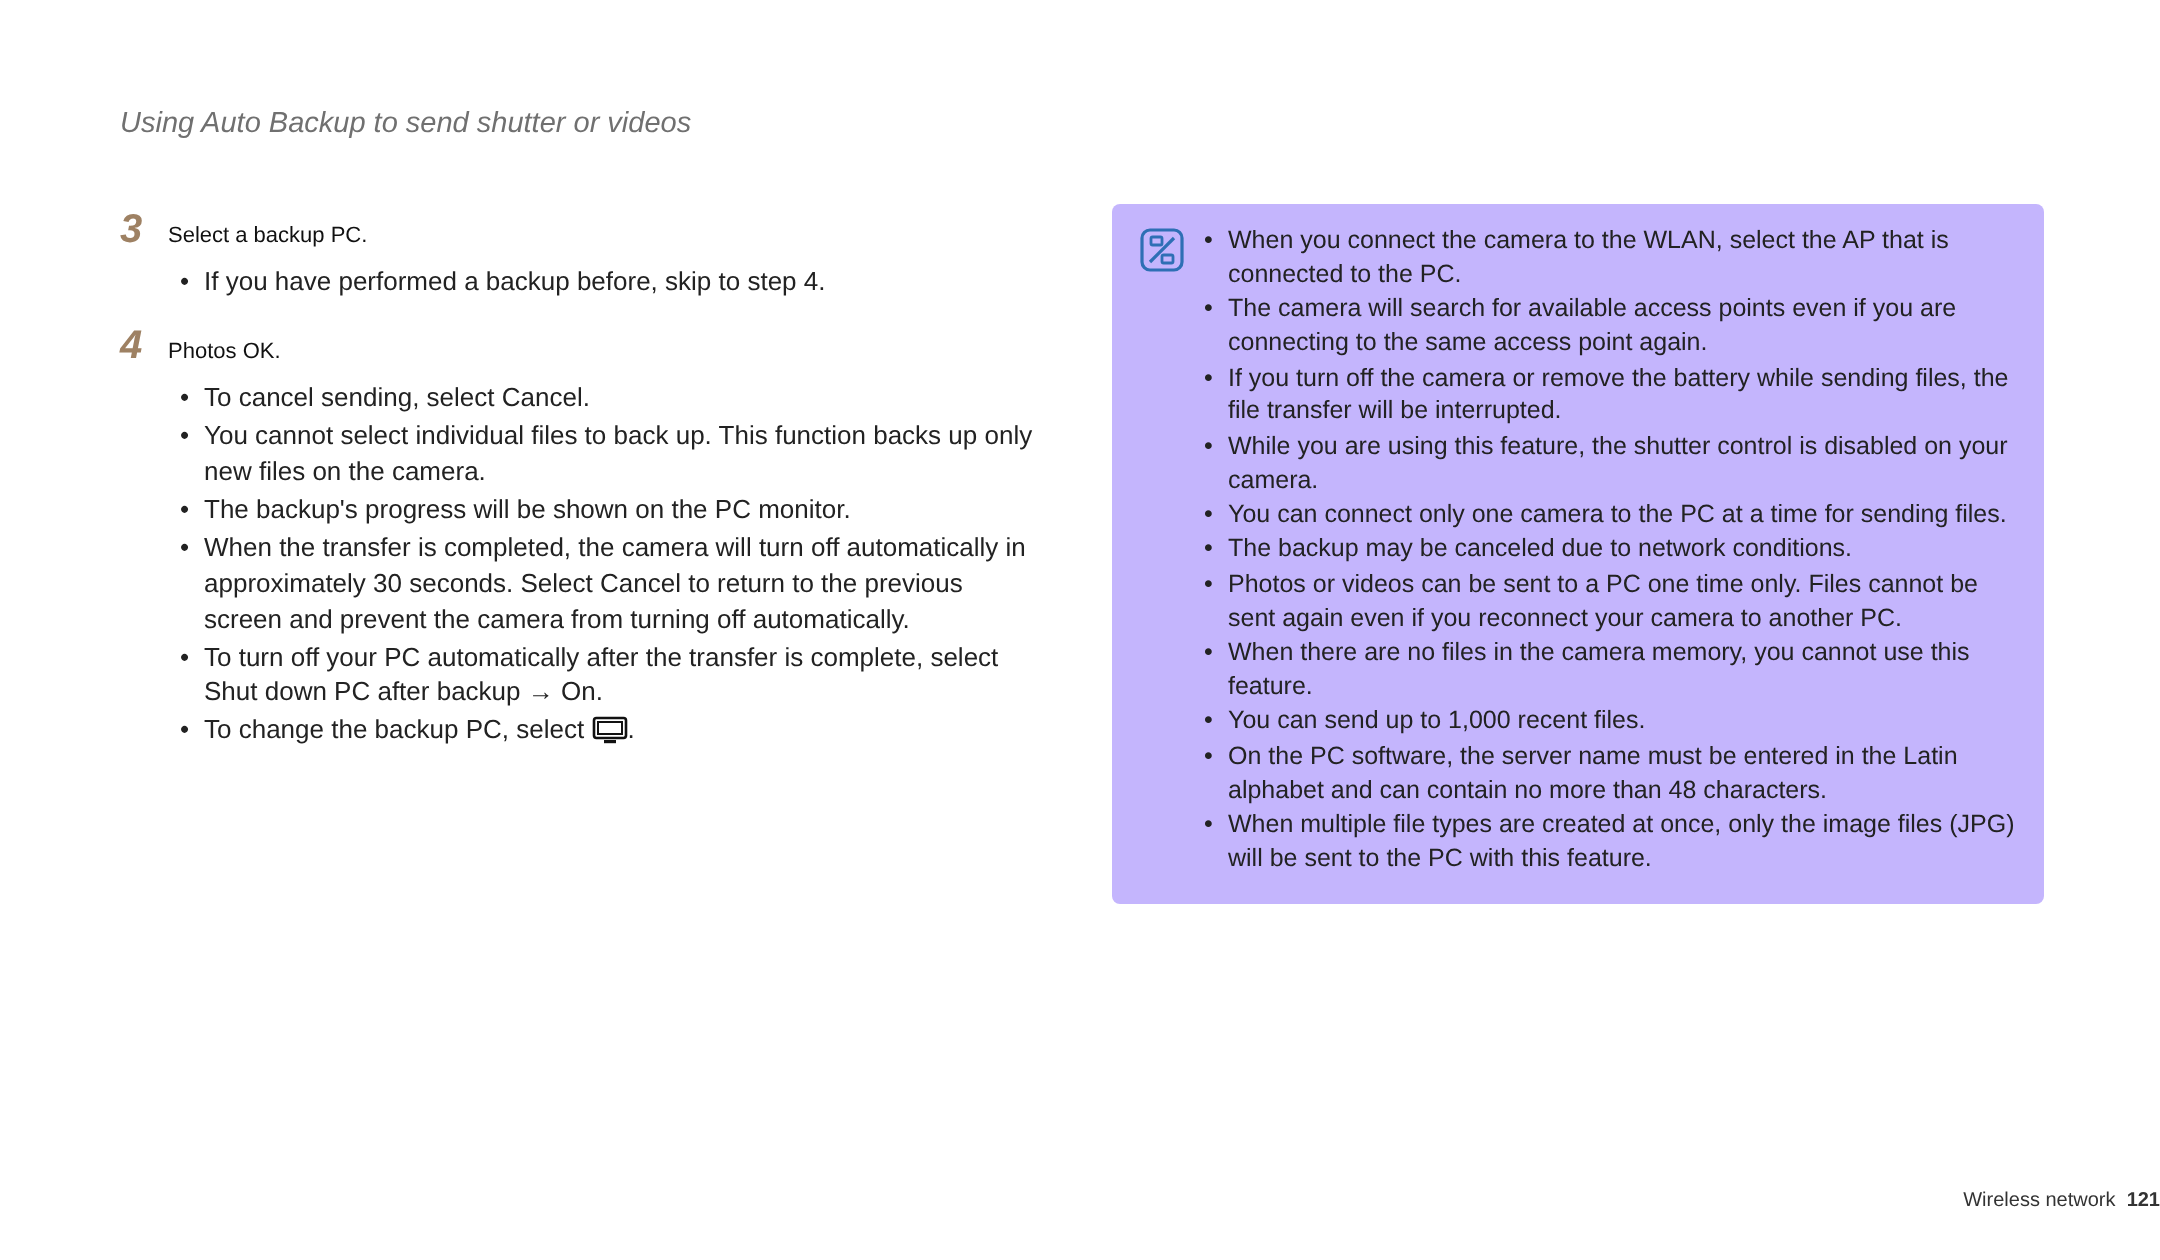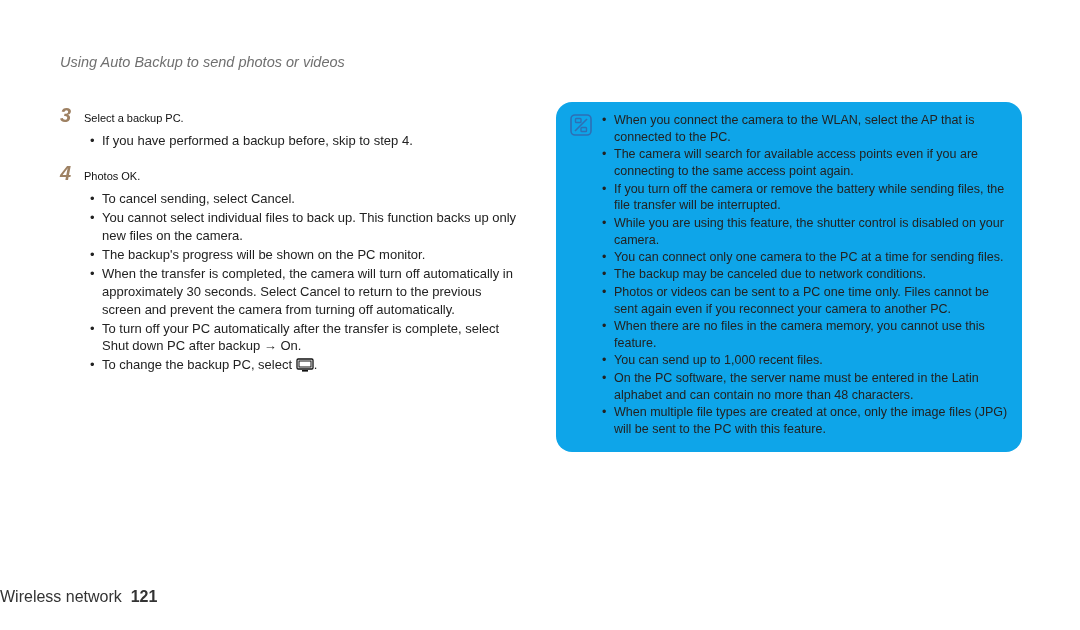--- a/index.html
+++ b/index.html
@@ -8,36 +8,36 @@
   .section-header { font-style: italic; font-size: 14.5px; color: #707070; font-weight: 400; }
   .cols { display: flex; gap: 34px; margin-top: 32px; }
   .col-left { width: 462px; }
   .col-right { flex: 1; }
   .step { display: flex; align-items: baseline; margin-top: 2px; }
   .step-num { font-style: italic; font-size: 20px; font-weight: 600; color: #9e8163; width: 24px; flex-shrink: 0; letter-spacing: 0.5px; }
   .step-text { font-size: 11px; color: #111; }
   ul.bullets { list-style: none; margin: 5px 0 12px 30px; }
   ul.bullets > li { position: relative; padding-left: 12px; font-size: 13px; line-height: 1.38; color: #222; margin-bottom: 1px; }
   ul.bullets > li::before { content: "•"; position: absolute; left: 0; top: 0; font-size: 13px; }
-  .notebox { background: #0ea5e9; border-radius: 16px; padding: 10px 14px 14px 14px; display: flex; gap: 10px; align-items: flex-start; }
+  .notebox { background: #c4b5fd; border-radius: 4px; padding: 10px 14px 14px 14px; display: flex; gap: 10px; align-items: flex-start; }
   .note-icon { flex-shrink: 0; width: 22px; height: 22px; margin-top: 2px; }
   ul.note-list { list-style: none; flex: 1; }
   ul.note-list > li { position: relative; padding-left: 12px; font-size: 12.5px; line-height: 1.35; color: #222; margin-bottom: 0.5px; }
   ul.note-list > li::before { content: "•"; position: absolute; left: 0; top: 0; }
   .bold { font-weight: 400; }
   .pc-icon { display: inline-block; vertical-align: -3px; }
-  .footer { position: absolute; bottom: 24px; left: 0; width: 1080px; text-align: left; font-size: 16px; color: #333; }
+  .footer { position: absolute; bottom: 24px; left: 0; width: 1080px; text-align: right; font-size: 10px; color: #333; }
   .footer-page { font-weight: 700; }
 </style>
 </head>
 <body>
 
 <div class="page">
 
-  <div class="section-header">Using Auto Backup to send photos or videos</div>
+  <div class="section-header">Using Auto Backup to send shutter or videos</div>
 
   <div class="cols">
 
     <div class="col-left">
 
       <div class="step">
         <span class="step-num">3</span>
         <span class="step-text">Select a backup PC.</span>
       </div>
       <ul class="bullets">

